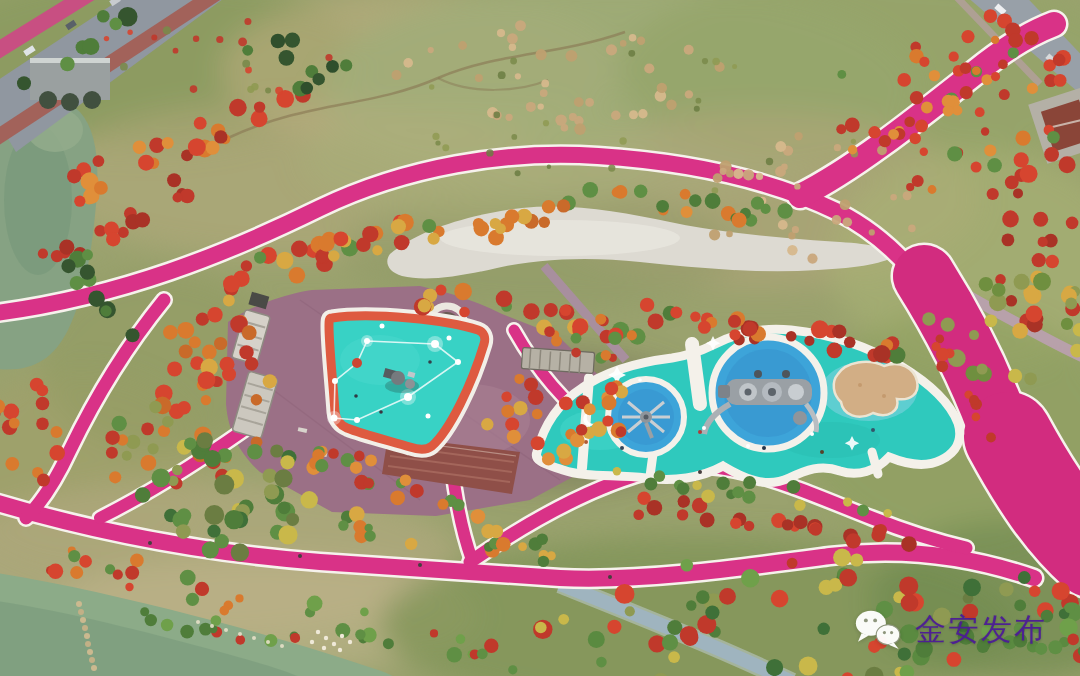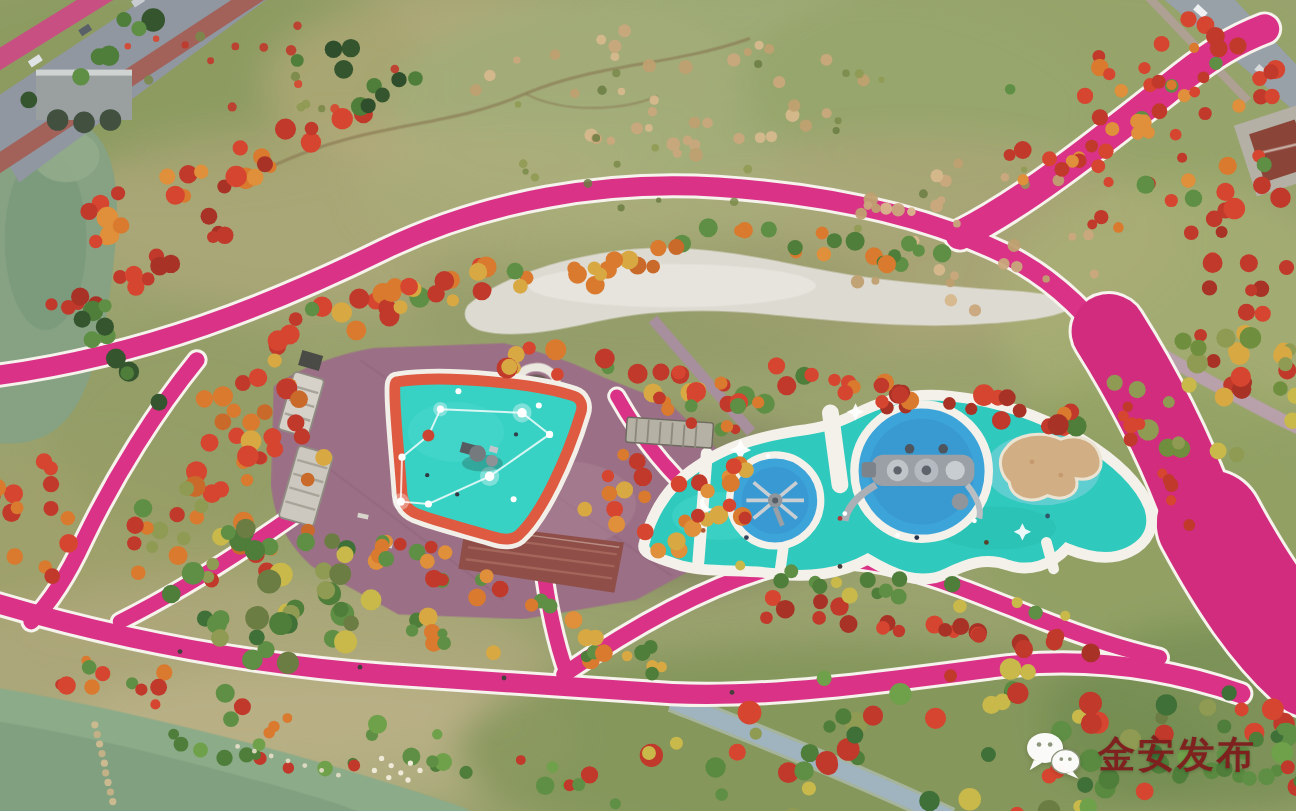--- a/index.html
+++ b/index.html
@@ -2,21 +2,21 @@
 <html><head>
 <meta charset="utf-8">
 <style>
   html,body{margin:0;padding:0;background:#1c1c1c;}
   .stage{position:relative;width:1080px;height:676px;overflow:hidden;background:#9aa26e;
          font-family:"DejaVu Sans","Liberation Sans",sans-serif;}
   #scene{position:absolute;left:0;top:0;width:1080px;height:676px;display:block;}
   .watermark{position:absolute;right:33px;bottom:26px;display:flex;align-items:center;gap:12px;
              opacity:0.96;pointer-events:none;}
   .wm-icon{width:50px;height:42px;display:block;filter:drop-shadow(0 1px 2px rgba(0,0,0,0.18));}
-  .wm-text{color:#7f1d1d;font-size:31px;font-weight:700;letter-spacing:2px;line-height:1;
+  .wm-text{color:#4c1d95;font-size:31px;font-weight:400;letter-spacing:2px;line-height:1;
            text-shadow:0 1px 3px rgba(0,0,0,0.22);font-family:"DejaVu Sans","Liberation Sans",sans-serif;}
 </style>
 </head>
 <body>
 
 <div class="stage">
   <svg id="scene" viewBox="0 0 1080 676">
     <defs>
       <filter id="soft" x="-40%" y="-40%" width="180%" height="180%">
         <feGaussianBlur stdDeviation="14"></feGaussianBlur>

